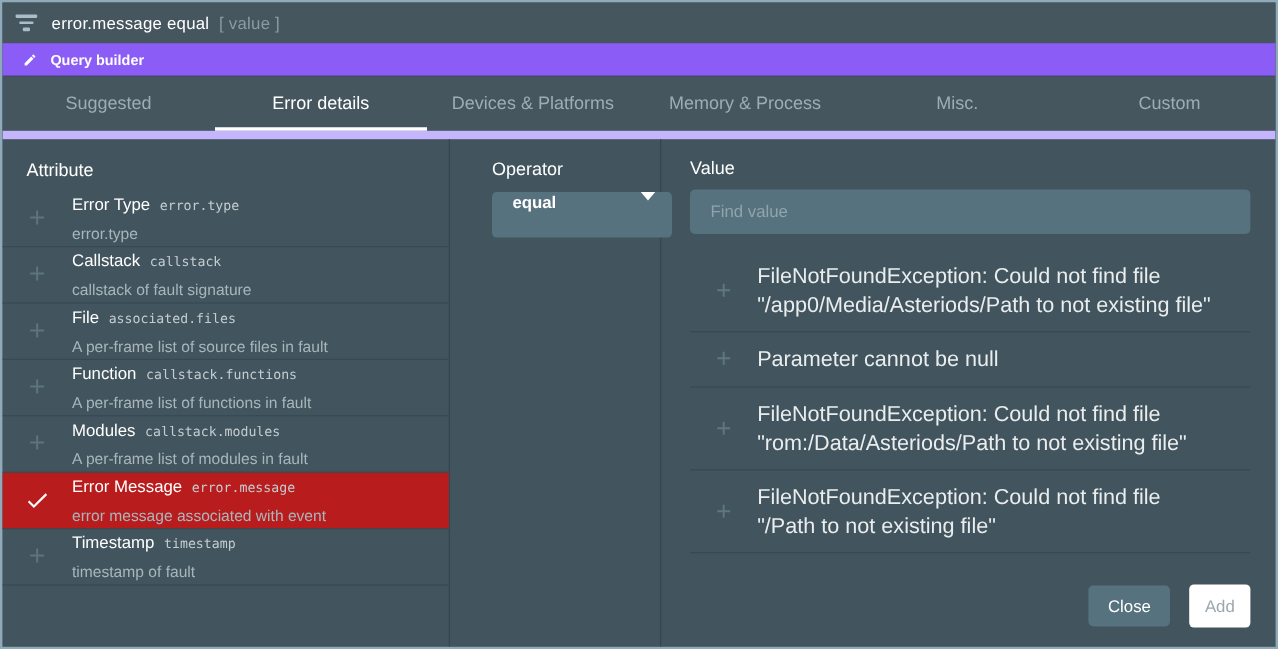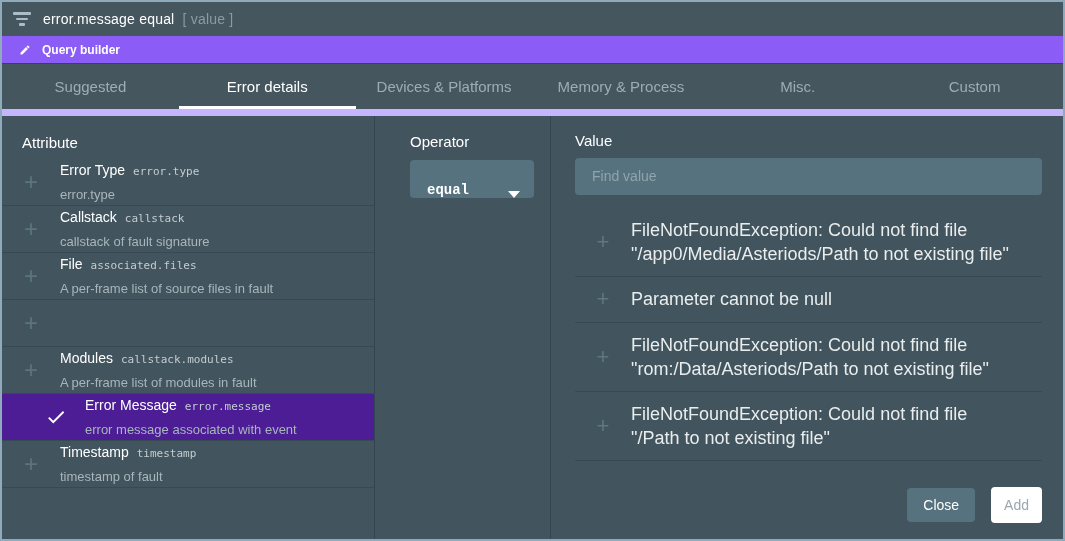--- a/index.html
+++ b/index.html
@@ -54,32 +54,32 @@
   .op-col  .panel-heading { margin-top: 17px; }
   .val-col .panel-heading { margin-top: 16px; }
 
   
   .attr-row { height: 47px; display: flex; align-items: center;
     border-bottom: 1px solid #374952; cursor: pointer; }
   .attr-row .icon-cell { width: 58px; flex: none; display: flex; align-items: center;
     justify-content: center; }
   .plus-glyph { font-size: 24px; font-weight: 300; color: #5C747E; line-height: 1; }
   .val-row .plus-glyph { color: #5F7781; font-size: 22px; }
-  .attr-row.selected { background: #4c1d95; padding-left: 25px; }
+  .attr-row.selected { background: #b91c1c; }
   .attr-row.selected .check-icon svg { width: 22px; height: 22px; fill: #FFFFFF; }
   .attr-text { line-height: 23px; }
   .attr-title { font-size: 14px; color: #FFFFFF; }
   .attr-code { font-family: "DejaVu Sans Mono", monospace; font-size: 11px;
     color: #C4CDD1; margin-left: 8px; }
   .attr-desc { font-size: 13px; color: #A8B6BC; }
 
   
-  .op-dropdown { margin-top: 10px; width: 124px; height: 38px; background: #55727E;
-    border-radius: 4px; display: flex; align-items: flex-end; padding: 0 14px 0 17px;
-    cursor: pointer; font-family: Liberation Mono, monospace; }
+  .op-dropdown { margin-top: 10px; width: 150px; height: 38px; background: #55727E;
+    border-radius: 4px; display: flex; align-items: flex-start; padding: 0 14px 0 17px;
+    cursor: pointer; }
   .op-dropdown .op-value { font-size: 14px; font-weight: bold; color: #fff; flex: 1; }
   .caret-down { width: 0; height: 0; border-left: 6px solid transparent;
     border-right: 6px solid transparent; border-top: 7px solid #FFFFFF; }
 
   
   .find-input { margin-top: 9px; width: 100%; height: 37px; background: #55727E;
     border: none; border-radius: 4px; color: #E9EDEE; font-size: 14px;
     padding: 0 17px; font-family: "Liberation Sans", sans-serif; outline: none; }
   .find-input::placeholder { color: #92A4AB; opacity: 1; }
 
@@ -163,20 +163,24 @@
         <span class="attr-text">
           <div><span class="attr-title">File</span><span class="attr-code">associated.files</span></div>
           <div class="attr-desc">A per-frame list of source files in fault</div>
         </span>
       </div>
 
       <div class="attr-row">
         <span class="icon-cell">
             <span class="plus-glyph">+</span>
           </span>
+        <span class="attr-text">
+          <div><span class="attr-title">Function</span><span class="attr-code">callstack.functions</span></div>
+          <div class="attr-desc">A per-frame list of functions in fault</div>
+        </span>
       </div>
 
       <div class="attr-row">
         <span class="icon-cell">
             <span class="plus-glyph">+</span>
           </span>
         <span class="attr-text">
           <div><span class="attr-title">Modules</span><span class="attr-code">callstack.modules</span></div>
           <div class="attr-desc">A per-frame list of modules in fault</div>
         </span>

